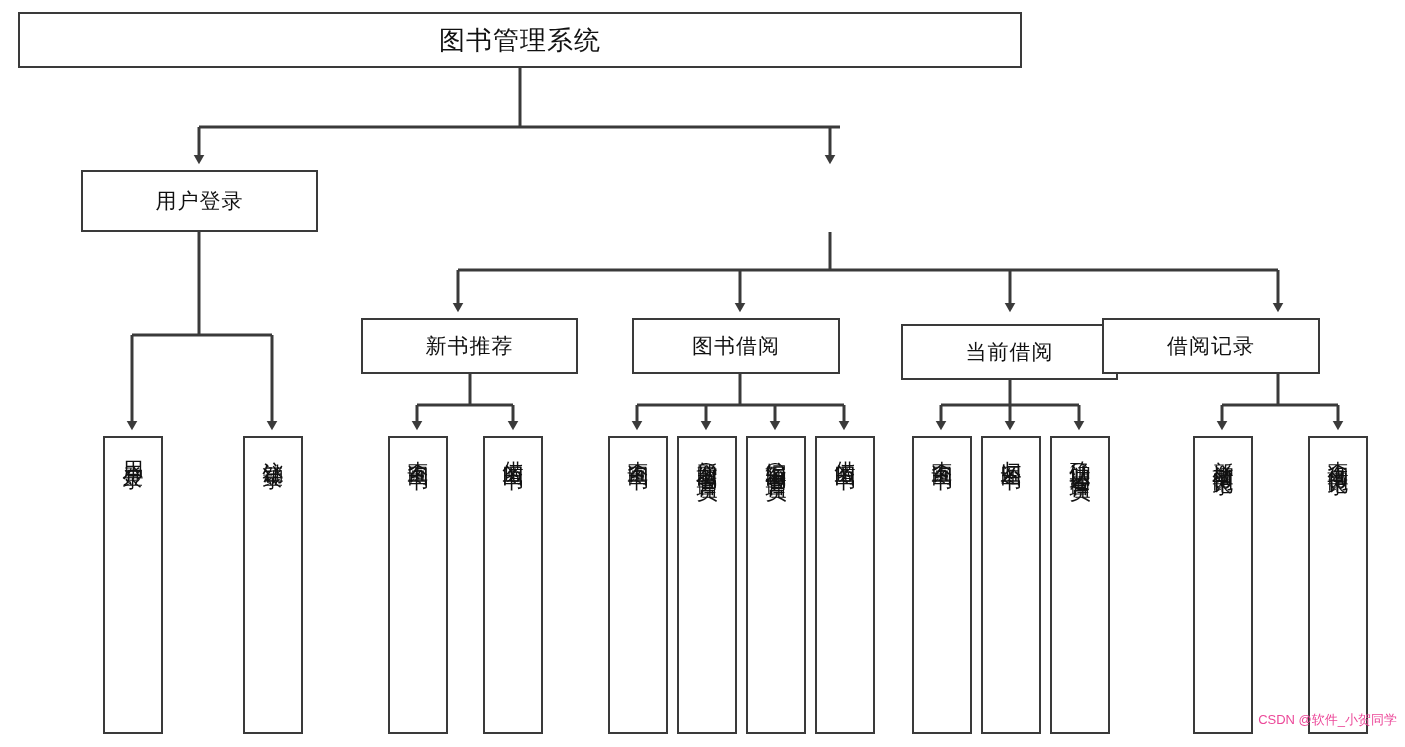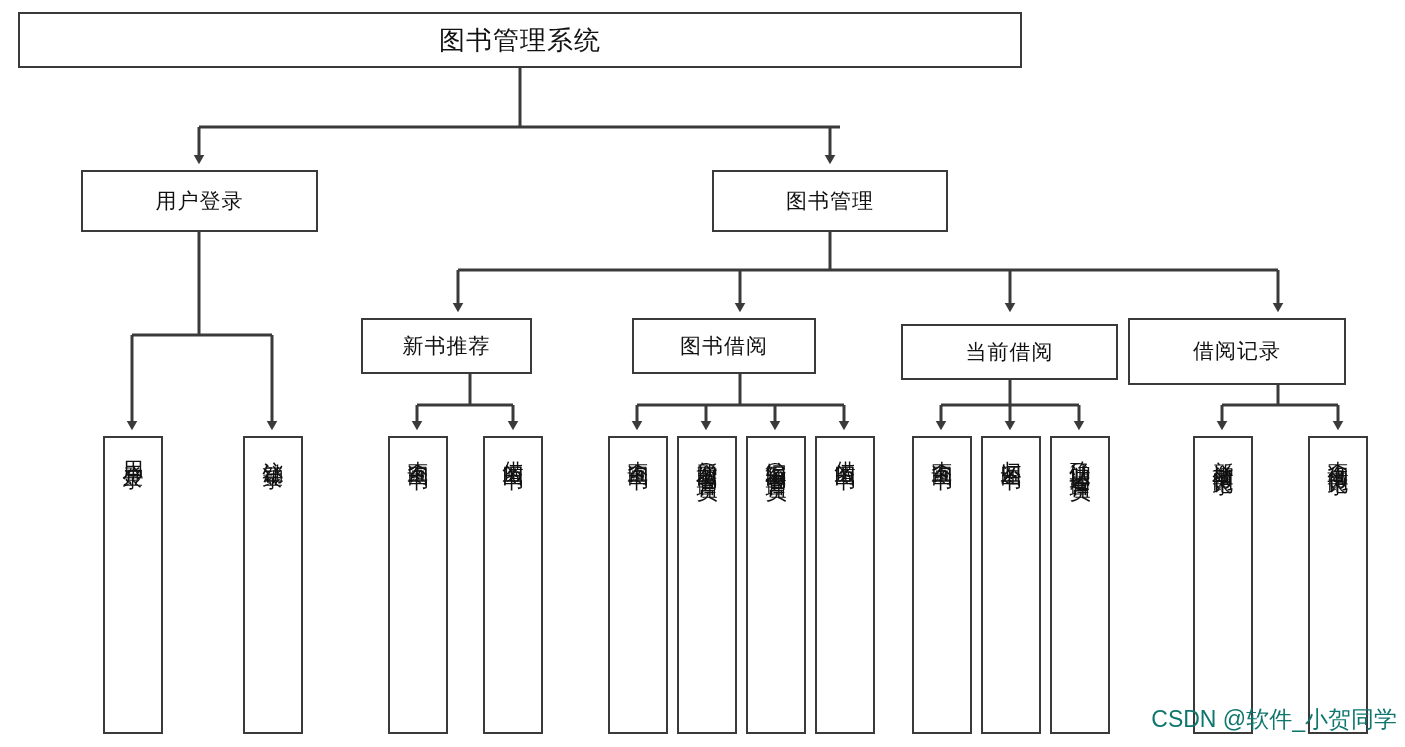--- a/index.html
+++ b/index.html
@@ -40,23 +40,23 @@
     text-orientation:upright;
     font-size:21px;
     letter-spacing:3px;
     line-height:1.05;
     white-space:nowrap;
   }
 
   #watermark{
     position:absolute;
     right:8px;
-    bottom:12px;
-    font-size:23px;
-    color:#0f766e;
+    bottom:18px;
+    font-size:13px;
+    color:#ec4899;
     white-space:nowrap;
     pointer-events:none;
   }
 </style>
 </head>
 <body>
 
 <div id="stage">
 
   <svg id="wires" viewBox="0 0 1405 747" xmlns="http://www.w3.org/2000/svg">
@@ -110,37 +110,34 @@
   </svg>
 
   <div class="node h root" style="left:18px;top:12px;width:1004px;height:56px;">
     <span class="lbl">图书管理系统</span>
   </div>
 
   <div class="node h" style="left:81px;top:170px;width:237px;height:62px;">
     <span class="lbl">用户登录</span>
   </div>
 
-  <div class="node h" style="left:712px;top:170px;width:236px;height:62px;">
-    <span class="lbl">图书管理</span>
-  </div>
 
-  <div class="node h" style="left:361px;top:318px;width:171px;height:56px;">
+  <div class="node h" style="left:361px;top:318px;width:217px;height:56px;">
     <span class="lbl">新书推荐</span>
   </div>
 
-  <div class="node h" style="left:632px;top:318px;width:184px;height:56px;">
+  <div class="node h" style="left:632px;top:318px;width:208px;height:56px;">
     <span class="lbl">图书借阅</span>
   </div>
 
   <div class="node h" style="left:901px;top:324px;width:217px;height:56px;">
     <span class="lbl">当前借阅</span>
   </div>
 
-  <div class="node h" style="left:1128px;top:318px;width:218px;height:67px;font-family:Liberation Serif, serif;">
+  <div class="node h" style="left:1102px;top:318px;width:218px;height:56px;font-family:Liberation Serif, serif;">
     <span class="lbl">借阅记录</span>
   </div>
 
   <div class="node v" style="left:103px;top:436px;width:60px;height:298px;">
     <span class="lbl">用户登录</span>
   </div>
 
   <div class="node v" style="left:243px;top:436px;width:60px;height:298px;">
     <span class="lbl">注销登录</span>
   </div>

